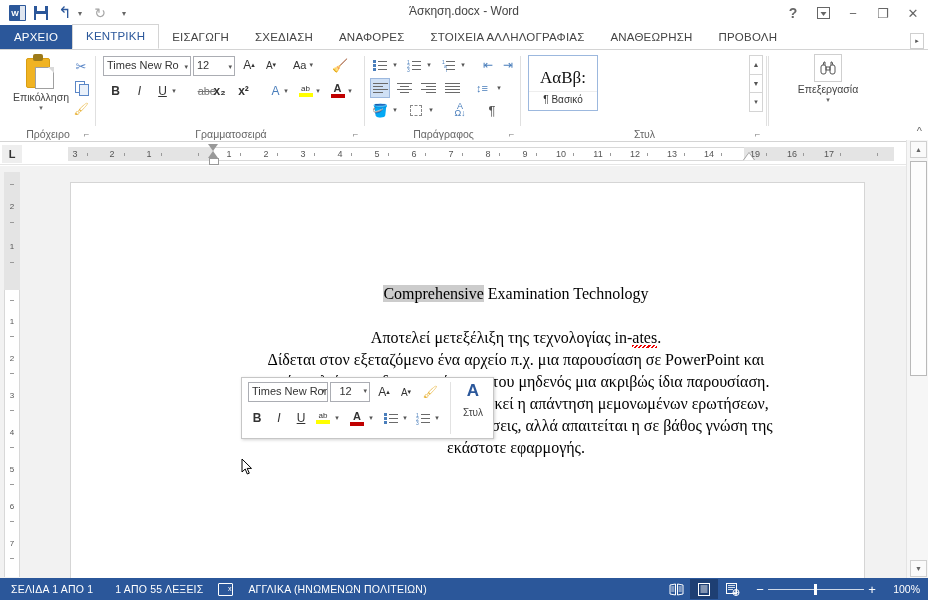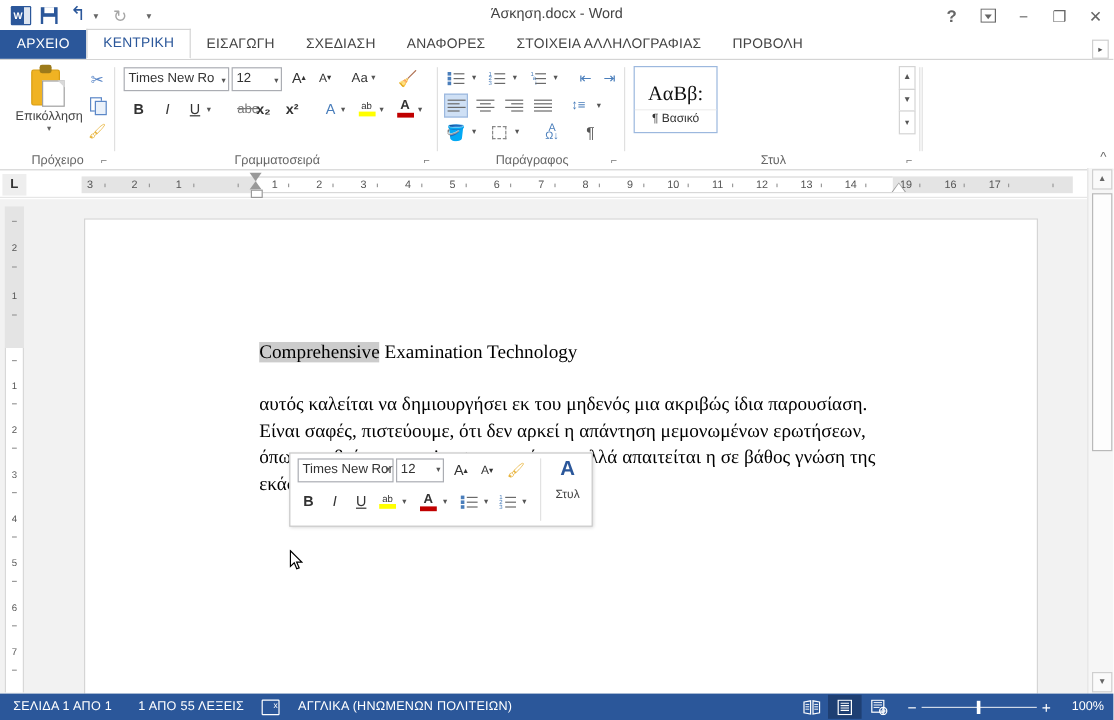--- a/index.html
+++ b/index.html
@@ -287,21 +287,21 @@
   .vb-white { background: #fff; border-left: 1px solid #d8d8d8; border-right: 1px solid #d8d8d8;}
   .vnum {
     position: absolute; left: 0; width: 16px; text-align: center;
     font-size: 8px; color: #555;
   }
   .vtick { position: absolute; left: 6px; width: 4px; height: 1px; background: #9a9a9a; }
 
   
   #docarea {
     position: absolute; top: 166px; left: 0; width: 906px; height: 412px;
-    background: #f2f2f2; overflow: hidden;
+    background: #f2f2f2; overflow: hidden; text-align: center;
   }
   #page {
     position: absolute; left: 70px; top: 16px; width: 795px; height: 600px;
     background: #fff; border: 1px solid #d5d5d5;
   }
   #doctext {
     position: absolute; left: 145px; top: 100px; width: 600px;
     font-family: "Liberation Serif", serif; font-size: 16px; color: #000;
     line-height: 22px;
   }
@@ -438,20 +438,21 @@
   </div>
 </div>
 
 <div id="tabrow">
   <div class="tab file">ΑΡΧΕΙΟ</div>
   <div class="tab active">ΚΕΝΤΡΙΚΗ</div>
   <div class="tab">ΕΙΣΑΓΩΓΗ</div>
   <div class="tab">ΣΧΕΔΙΑΣΗ</div>
   <div class="tab">ΑΝΑΦΟΡΕΣ</div>
   <div class="tab">ΣΤΟΙΧΕΙΑ ΑΛΛΗΛΟΓΡΑΦΙΑΣ</div>
+  <div class="tab">ΑΝΑΘΕΩΡΗΣΗ</div>
   <div class="tab">ΠΡΟΒΟΛΗ</div>
   <div class="expander">▸</div>
 </div>
 
 <div id="ribbon">
 
   <div class="group" id="g-clip">
     <div class="paste-big">
       <div class="clipicon">
         <div class="board"></div>
@@ -659,20 +660,32 @@
       <div class="ss-btn">▲</div>
       <div class="ss-btn">▼</div>
       <div class="ss-btn">▾</div>
     </div>
     <div class="glabel">Στυλ</div>
     <div class="dlauncher">⌐</div>
     <div class="gsep" style="right:0"></div>
   </div>
 
   <div class="group" id="g-edit">
+    <div class="edit-big">
+      <div class="binoc">
+        <svg width="16" height="14" viewBox="0 0 16 14">
+          <rect x="1" y="4" width="5" height="9" rx="2" fill="none" stroke="#555"></rect>
+          <rect x="10" y="4" width="5" height="9" rx="2" fill="none" stroke="#555"></rect>
+          <rect x="6" y="6" width="4" height="3" fill="none" stroke="#555"></rect>
+          <path d="M3 4 L4 1 L5 1 L5 4 M11 4 L11 1 L12 1 L13 4" fill="none" stroke="#555"></path>
+        </svg>
+      </div>
+      <div class="paste-label">Επεξεργασία</div>
+      <div class="paste-arrow">▾</div>
+    </div>
     <div class="gsep" style="left:0"></div>
   </div>
 
   <div class="collapse">^</div>
 </div>
 
 <div id="hruler">
   <div id="tabsel">L</div>
   <div class="rulerband rb-gray" style="left:68px;width:146px"></div>
   <div class="rulerband rb-white" style="left:214px;width:530px"></div>
@@ -728,20 +741,24 @@
   <div class="rightind-o"></div>
   <div class="rightind"></div>
 </div>
 
 <div id="docarea">
   <div id="page">
     <div id="doctext">
       <div class="dtitle">
         <span class="sel-text">Comprehensive</span><span> Examination Technology</span>
       </div>
+      <div>
+        <span>Αποτελεί μετεξέλιξη της τεχνολογίας in-</span><span class="sq">ates</span><span>.</span>
+      </div>
+      <div>Δίδεται στον εξεταζόμενο ένα αρχείο π.χ. μια παρουσίαση σε PowerPoint και</div>
       <div>αυτός καλείται να δημιουργήσει εκ του μηδενός μια ακριβώς ίδια παρουσίαση.</div>
       <div>Είναι σαφές, πιστεύουμε, ότι δεν αρκεί η απάντηση μεμονωμένων ερωτήσεων,</div>
       <div>όπως συμβαίνει με τις in-ates ερωτήσεις, αλλά απαιτείται η σε βάθος γνώση της</div>
       <div>εκάστοτε εφαρμογής.</div>
     </div>
   </div>
 
   <div id="minitb">
     <div class="mt-row" style="top:0">
       <div class="mfontname">

